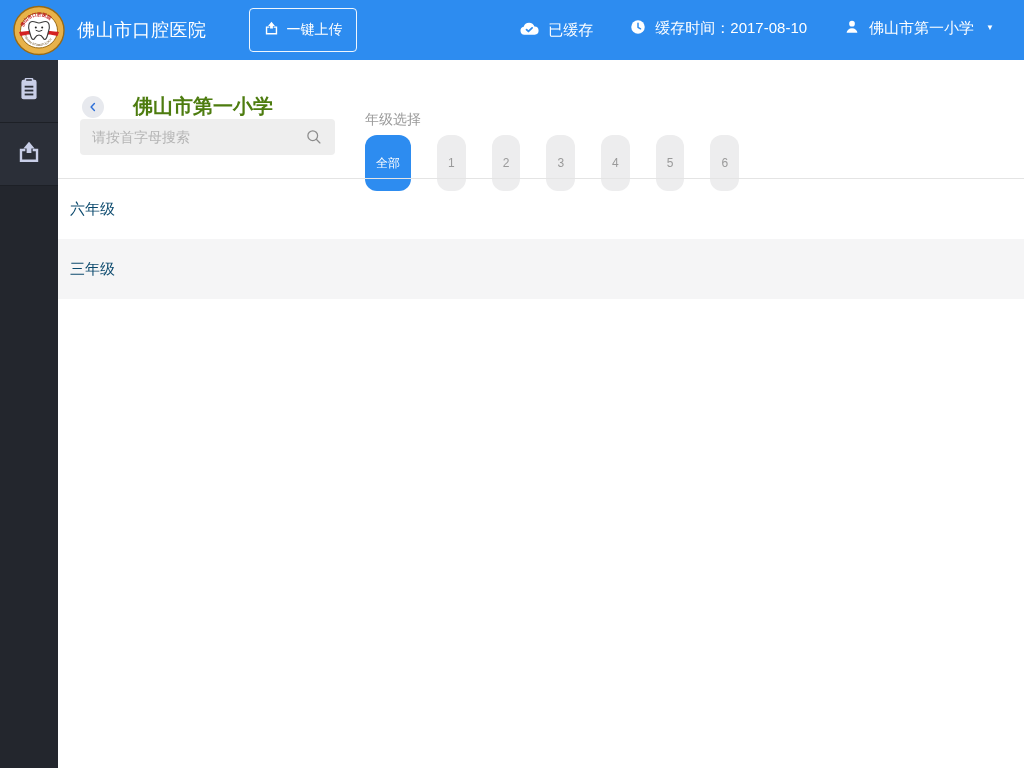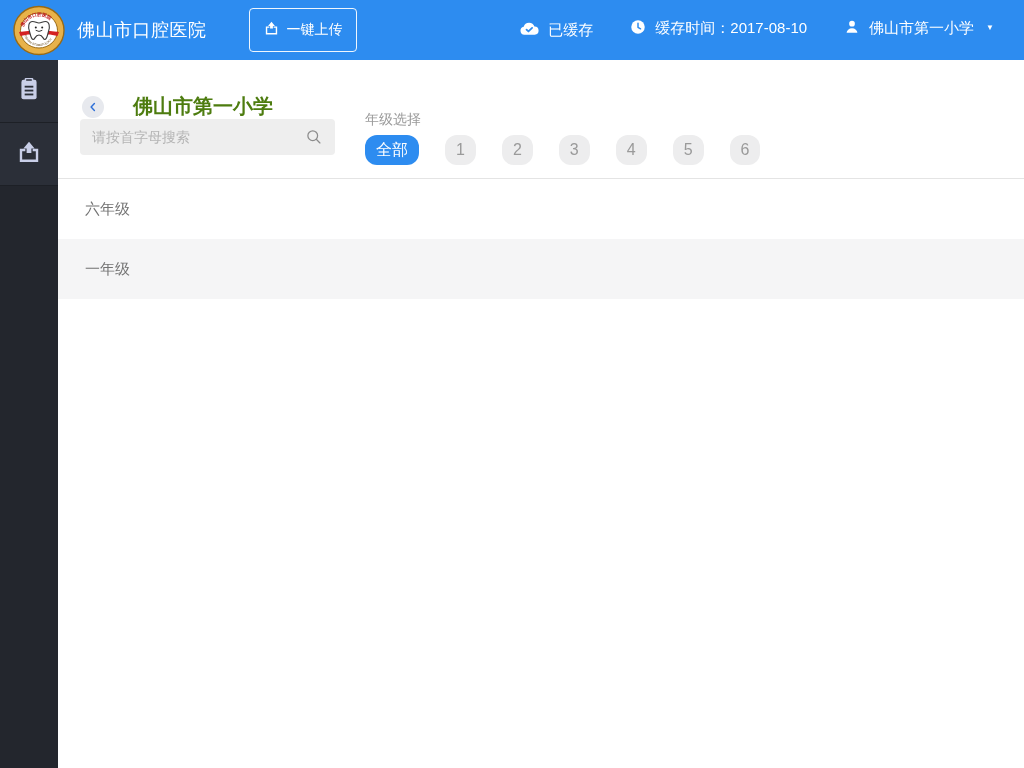--- a/index.html
+++ b/index.html
@@ -44,29 +44,29 @@
     position:absolute;top:0;left:0;width:100%;height:100%;box-sizing:border-box;
     background:transparent;border:none;outline:none;padding:0 42px 0 12px;
     font-size:14px;color:#555;font-family:inherit;
   }
   .search-box input::placeholder{color:#b5b5b5;}
   .search-icon{position:absolute;right:12px;top:9px;}
   .grade-select{position:absolute;left:307px;top:51px;}
   .grade-label{font-size:14px;color:#9a9a9a;line-height:16px;margin-bottom:8px;}
   .chips{display:flex;gap:26px;}
   .chip{
-    padding:3px 11px;height:24px;line-height:24px;border-radius:12px;background:#ededee;
-    color:#9a9a9a;font-size:16px;text-align:center;cursor:pointer;white-space:nowrap;
+    padding:16px 11px;height:24px;line-height:24px;border-radius:12px;background:#ededee;
+    color:#9a9a9a;font-size:12px;text-align:center;cursor:pointer;white-space:nowrap;
   }
   .chip.selected{background:#2d8cf0;color:#fff;}
   .grade-list{
     position:absolute;left:0;right:0;top:118px;margin:0;padding:0;list-style:none;
     border-top:1px solid #e4e4e4;
   }
-  .grade-list li{height:60px;line-height:60px;padding-left:27px;font-size:15px;color:#737373;cursor:pointer;}
+  .grade-list li{height:60px;line-height:60px;padding-left:12px;font-size:15px;color:#0c4a6e;cursor:pointer;}
   .grade-list li:nth-child(even){background:#f5f5f6;}
 </style>
 </head>
 <body>
 
 <div class="header">
   <div class="logo">
     <svg width="52" height="52" viewBox="0 0 52 52">
       <ellipse cx="26" cy="26.5" rx="25" ry="24" fill="#e8b24a" stroke="#9a6a14" stroke-width="1.4"></ellipse>
       <ellipse cx="26" cy="26.5" rx="18.5" ry="17.5" fill="#ffffff" stroke="#9a6a14" stroke-width="1"></ellipse>
@@ -181,16 +181,16 @@
       <span class="chip">2</span>
       <span class="chip">3</span>
       <span class="chip">4</span>
       <span class="chip">5</span>
       <span class="chip">6</span>
     </div>
   </div>
 
   <ul class="grade-list">
     <li>六年级</li>
-    <li>一年级</li>
+    <li>三年级</li>
   </ul>
 
 </div>
 
 </body></html>

